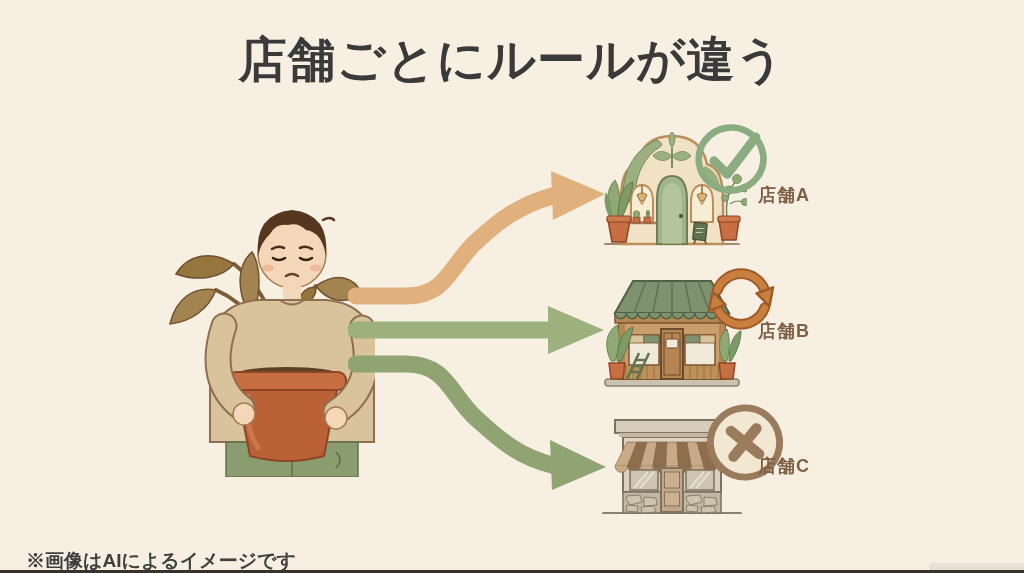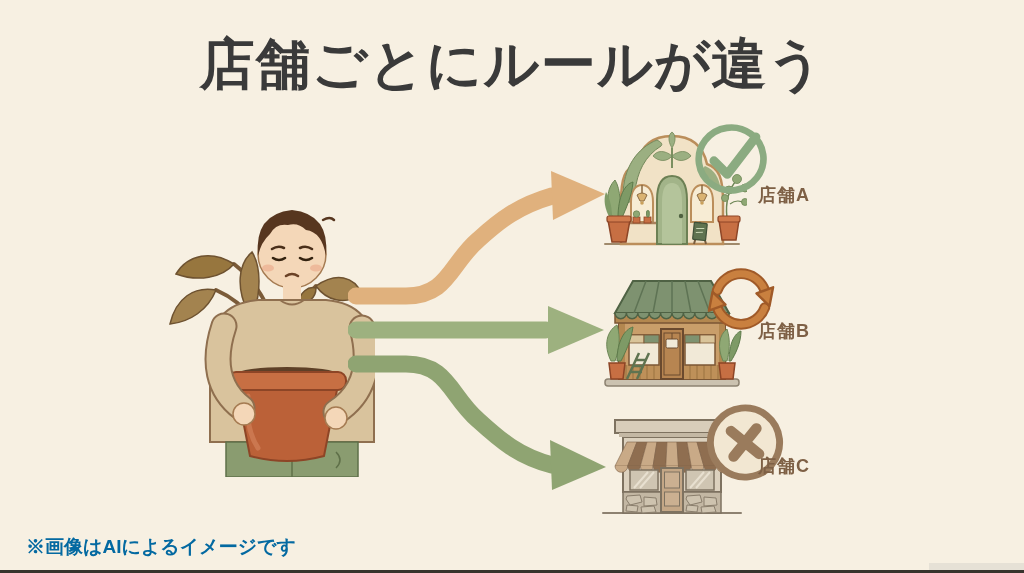--- a/index.html
+++ b/index.html
@@ -6,34 +6,34 @@
   .canvas{
     position:relative;
     width:1024px;height:573px;
     background:#F7F0E2;
     overflow:hidden;
     font-family:"Liberation Sans", sans-serif;
   }
   .title{
     position:absolute;top:28px;left:0;width:100%;
     text-align:center;
-    font-size:55px;font-weight:800;color:#3A3A3A;
+    font-size:48px;font-weight:800;color:#3A3A3A;
     letter-spacing:1px;
   }
   .store-label{
     position:absolute;
     font-size:18px;font-weight:700;color:#7E6045;
     letter-spacing:1px;
   }
   .label-a{left:758px;top:183px;}
   .label-b{left:758px;top:319px;}
   .label-c{left:758px;top:454px;}
   .footer-note{
-    position:absolute;left:26px;top:534px;
-    font-size:19px;font-weight:600;color:#0369a1;
+    position:absolute;left:26px;top:548px;
+    font-size:19px;font-weight:600;color:#404040;
   }
   .abs{position:absolute;}
   .bottom-bar{
     position:absolute;left:0;bottom:0;width:100%;height:3px;
     background:#37332C;
   }
   .bottom-right-shade{
     position:absolute;right:0;bottom:3px;width:95px;height:7px;
     background:#DDD9D0;opacity:.65;
   }

